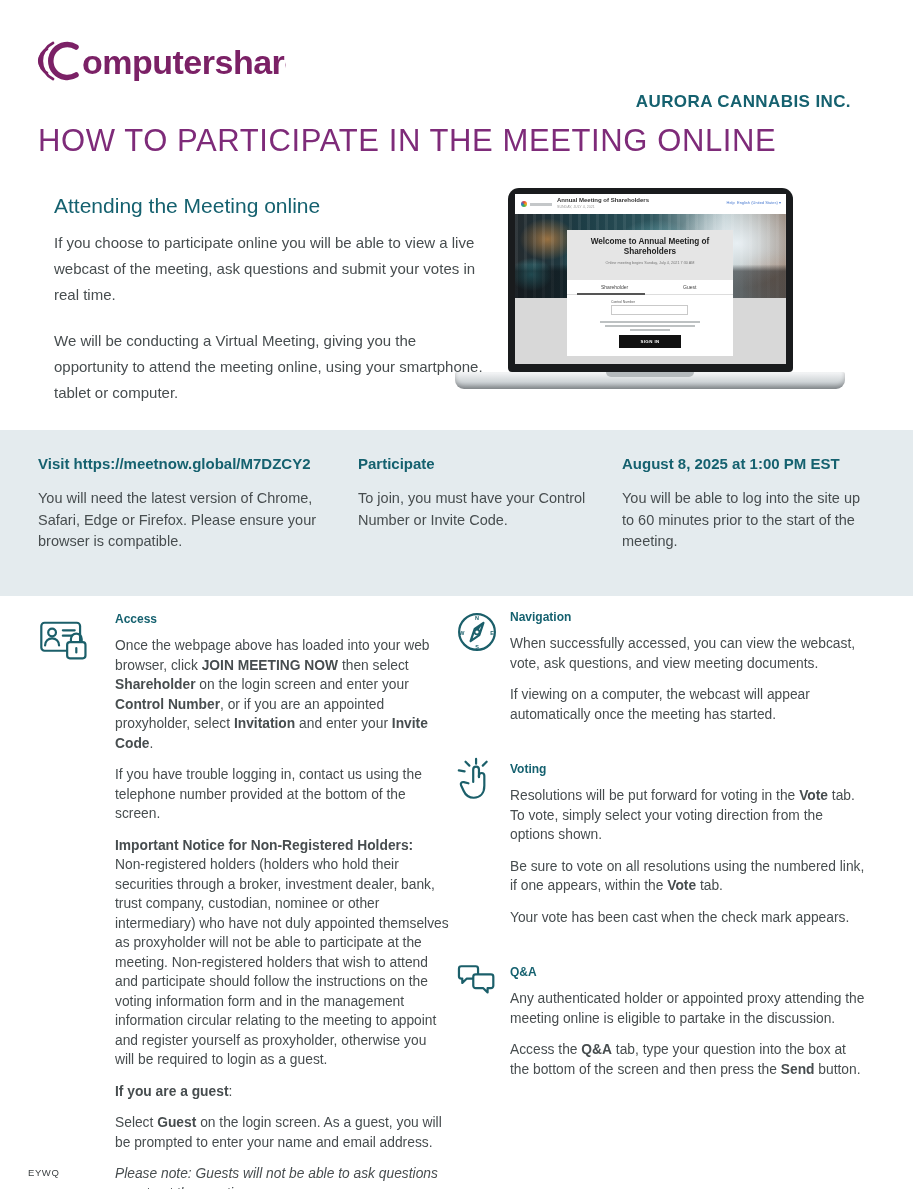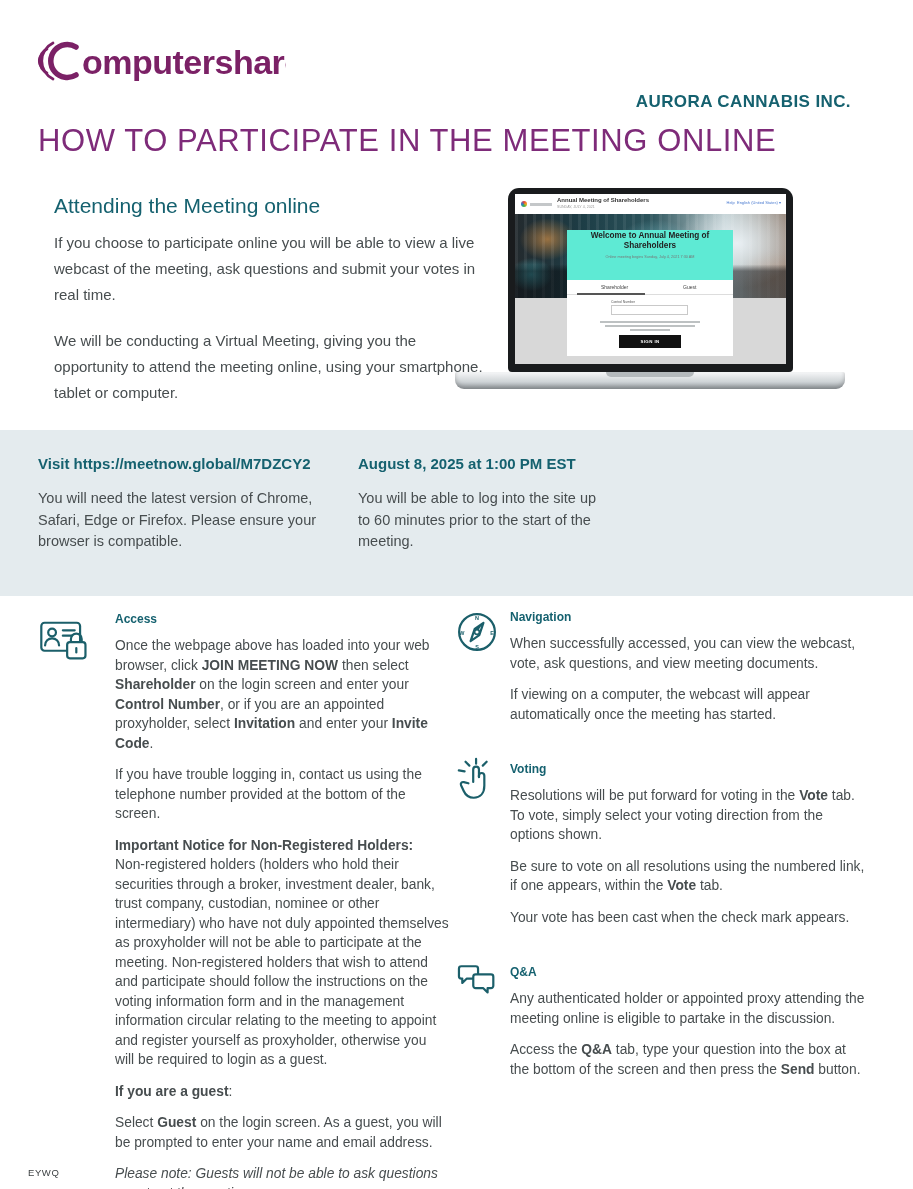--- a/index.html
+++ b/index.html
@@ -39,22 +39,22 @@
       radial-gradient(50px 36px at 30% 55%, rgba(110,205,215,.65), transparent 70%),
       radial-gradient(60px 40px at 52% 40%, rgba(140,220,230,.55), transparent 70%),
       radial-gradient(80px 60px at 82% 35%, rgba(235,242,246,.95), transparent 75%),
       radial-gradient(50px 40px at 95% 75%, rgba(170,140,120,.6), transparent 70%),
       linear-gradient(90deg,#232a2e 0%,#1d3d46 25%,#2c545c 50%,#b9c9cc 78%,#9c8d82 100%);}
   .s-hero::before{content:"";position:absolute;inset:0;opacity:.5;
       background:repeating-linear-gradient(90deg, rgba(255,255,255,.14) 0 3px, transparent 3px 9px);}
   .s-hero::after{content:"";position:absolute;inset:0;
       background:linear-gradient(180deg, transparent 0 60%, rgba(8,12,16,.5) 68% 100%);}
   .s-gray{position:absolute;left:0;top:104px;right:0;bottom:0;background:#d8d8d8;}
-  .s-card1{position:absolute;left:52px;top:36px;width:166px;height:56px;background:#5eead4;z-index:2;
-           text-align:center;box-sizing:border-box;padding-top:1px;}
+  .s-card1{position:absolute;left:52px;top:36px;width:166px;height:56px;background:#e5e5e5;z-index:2;
+           text-align:center;box-sizing:border-box;padding-top:7px;}
   .s-welcome{font-size:8.2px;font-weight:bold;color:#222;line-height:1.25;}
   .s-sub{font-size:3.8px;color:#777;margin-top:3px;}
   .s-card2{position:absolute;left:52px;top:86px;width:166px;height:76px;background:#fff;z-index:2;}
   .s-tab{position:absolute;top:4px;font-size:5px;color:#444;}
   .s-tab1{left:34px;} .s-tab2{left:116px;}
   .s-tabline{position:absolute;left:0;top:14px;width:100%;height:1px;background:#ddd;}
   .s-tabsel{position:absolute;left:10px;top:13px;width:68px;height:2px;background:#555;}
   .s-label{position:absolute;left:44px;top:20px;font-size:3.4px;color:#555;}
   .s-input{position:absolute;left:44px;top:25px;width:77px;height:10px;border:1px solid #c9c9c9;
            background:#fff;box-sizing:border-box;}
@@ -152,20 +152,24 @@
     <div class="base">
       <div class="notch"></div>
     </div>
   </div>
 
   <div class="band">
     <div class="band-c1">
       <div class="band-h"><span>Visit </span><span>https://meetnow.global/M7DZCY2</span></div>
       <p>You will need the latest version of Chrome, Safari, Edge or Firefox. Please ensure your browser is compatible.</p>
     </div>
+    <div class="band-c2">
+      <div class="band-h">Participate</div>
+      <p>To join, you must have your Control Number or Invite Code.</p>
+    </div>
     <div class="band-c3">
       <div class="band-h">August 8, 2025 at 1:00 PM EST</div>
       <p>You will be able to log into the site up to 60 minutes prior to the start of the meeting.</p>
     </div>
   </div>
 
   <div class="bottom-left">
     <div class="feature feature-left">
       <div class="icon-box">
         <svg class="icon" width="54" height="56" viewBox="0 0 50 52">

